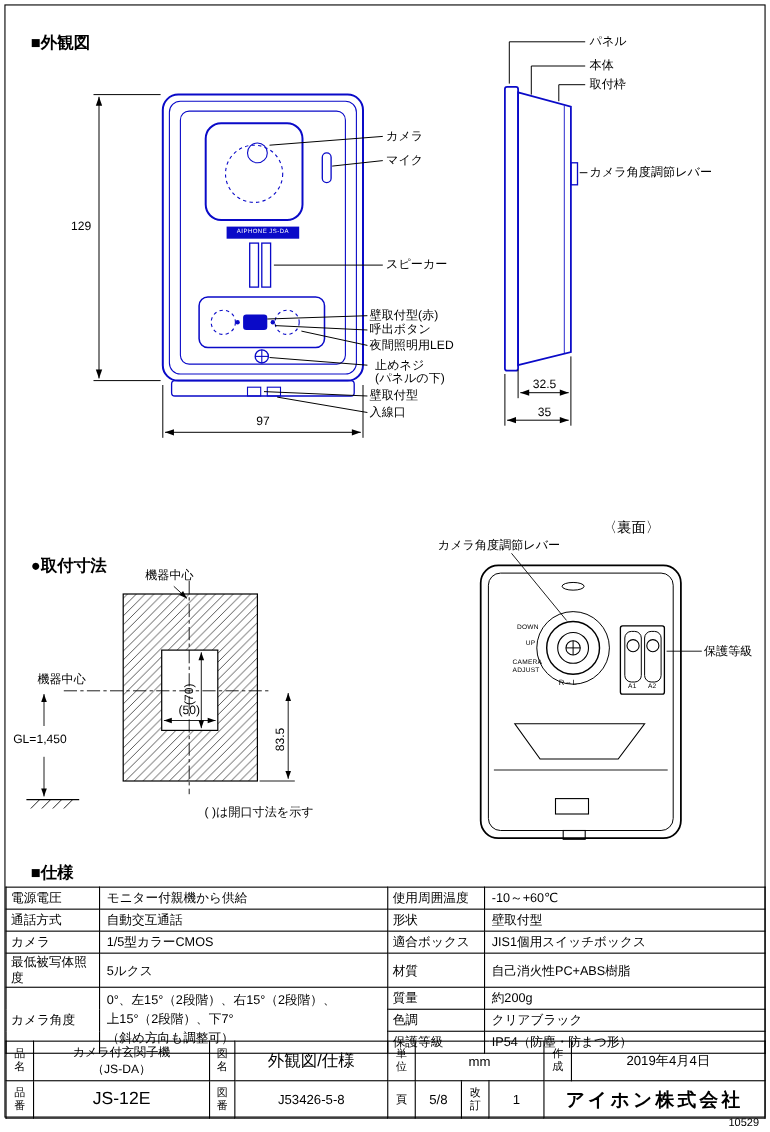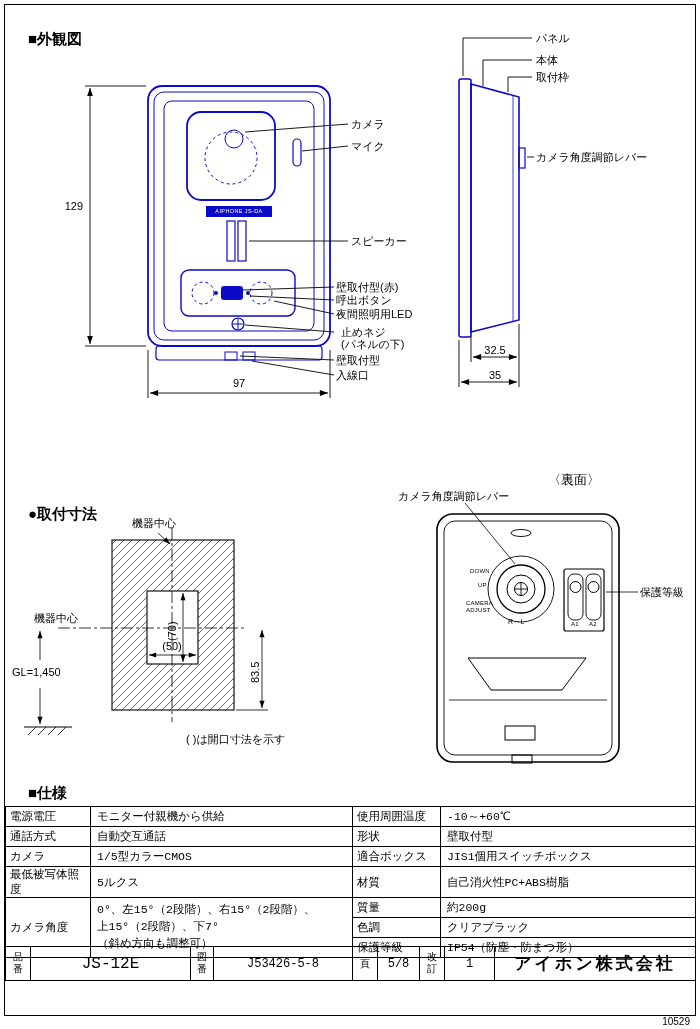--- a/index.html
+++ b/index.html
@@ -12,21 +12,21 @@
   .dim { position:absolute; font-size:11px; white-space:nowrap; }
   .ctrd { text-align:center; }
   .rt { text-align:right; }
   .vert { transform:rotate(-90deg); transform-origin:left top; }
   .tiny { position:absolute; font-size:6px; line-height:1.2; white-space:nowrap; letter-spacing:0.2px; }
   .t7 { font-size:7px; }
   .np { position:absolute; left:206px; top:206px; width:66px; height:11px; color:#fff; font-size:5.5px; line-height:11px; text-align:center; letter-spacing:0.4px; }
   .pre { white-space:pre-line; }
   .bvt { position:absolute; font-size:13px; white-space:nowrap;font-family:Liberation Mono, monospace; }
 
-  table { border-collapse:collapse; table-layout:fixed;font-family:Liberation Mono, monospace; }
+  table { border-collapse:collapse; table-layout:fixed; }
   td { border:1px solid #000; overflow:hidden; }
 
   .specs { position:absolute; left:5px; top:806px; width:690px; }
   .specs td { height:20px; font-size:11.5px; padding:0 4px; vertical-align:middle; }
   .specs td.sv { padding-left:6px;margin-top:32px; }
   .specs td.pre { line-height:1.45; font-size:11.5px; }
 
   .tb { position:absolute; left:5px; top:946px; width:690px; }
   .tb td { text-align:center; vertical-align:middle; padding:0 2px; }
   .tb .r1 td { height:36px; }
@@ -265,20 +265,31 @@
       <col style="width:23px">
       <col style="width:139px">
     <col style="width:25px">
       <col style="width:42px">
       <col style="width:25px">
       <col style="width:50px">
     <col style="width:25px">
       <col style="width:176px">
   </colgroup>
   <tbody>
+      <tr class="r1">
+    <td class="kc"><span class="stack">品名</span></td>
+    <td class="name pre">カメラ付玄関子機
+（JS-DA）</td>
+    <td class="kc"><span class="stack">図名</span></td>
+    <td class="dn">外観図/仕様</td>
+    <td class="kc"><span class="stack">単位</span></td>
+    <td class="unit" colspan="3">mm</td>
+    <td class="kc"><span class="stack">作成</span></td>
+    <td class="date">2019年4月4日</td>
+  </tr>
   <tr class="r2">
     <td class="kc"><span class="stack">品番</span></td>
     <td class="pno">JS-12E</td>
     <td class="kc"><span class="stack">図番</span></td>
     <td class="dno">J53426-5-8</td>
     <td class="kc">頁</td>
     <td class="ctr">5/8</td>
     <td class="kc"><span class="stack">改訂</span></td>
     <td class="ctr">1</td>
     <td class="company" colspan="2">アイホン株式会社</td>

